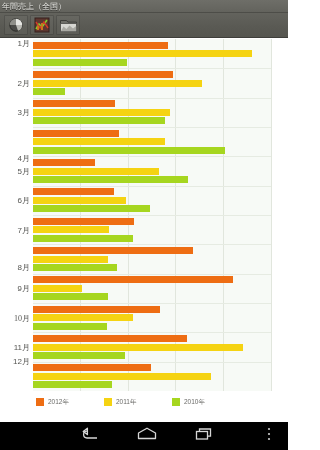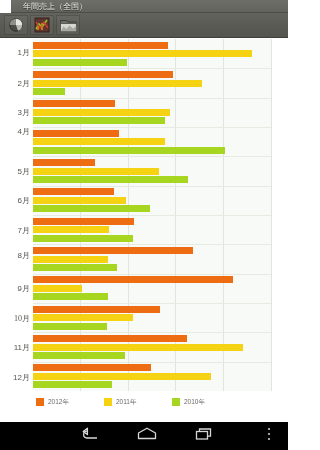--- a/index.html
+++ b/index.html
@@ -10,22 +10,21 @@
     overflow: hidden;
   }
   #app { position: relative; width: 288px; height: 450px; }
 
   
   .titlebar {
     height: 13px;
     background: linear-gradient(to bottom, #6e6e68 0%, #63635d 100%);
     border-bottom: 1px solid #4d4d48;
     display: flex; align-items: center;
-    padding-left: 12px;
-    margin-left: 11px;
+    padding-left: 2px;
   }
   .titlebar .title {
     color: #e8e8e4;
     font-size: 8px;
     line-height: 9px;
     letter-spacing: 0px;
     text-shadow: 0 1px 0 rgba(0,0,0,.55);
     white-space: nowrap;
   }
 
@@ -142,32 +141,32 @@
           <path d="M0.5 5.5 h16 v8 h-16 z" fill="#d7d7d2" stroke="#4a4a46" stroke-width="0.8"></path>
           <path d="M0.8 13.2 L3.5 8.6 L6.4 11 L9.5 7.5 L13 10.4 L16.2 8 v5.2 z" fill="#a9a9a3"></path>
         </svg>
       </span>
     </div>
   </div>
 
   <div class="chartwrap">
 
     <div class="axislabels">
-        <div class="mlabel" style="top: 13px;">1月</div>
+        <div class="mlabel" style="top: 4px;">1月</div>
         <div class="mlabel" style="top: 44px;">2月</div>
         <div class="mlabel" style="top: 73.3333px;">3月</div>
-        <div class="mlabel" style="top: 92px;">4月</div>
+        <div class="mlabel" style="top: 119px;">4月</div>
         <div class="mlabel" style="top: 132px;">5月</div>
         <div class="mlabel" style="top: 161.333px;">6月</div>
         <div class="mlabel" style="top: 190.667px;">7月</div>
-        <div class="mlabel" style="top: 216px;">8月</div>
+        <div class="mlabel" style="top: 228px;">8月</div>
         <div class="mlabel" style="top: 249.333px; font-family: Liberation Mono, monospace;">9月</div>
         <div class="mlabel" style="top: 278.667px; font-family: Liberation Serif, serif;">10月</div>
         <div class="mlabel" style="top: 308px;">11月</div>
-        <div class="mlabel" style="top: 338px;">12月</div>
+        <div class="mlabel" style="top: 322px;">12月</div>
       </div>
 
     <div class="plot">
       <div id="gridlines">
           <div class="gridline" style="left: 46.8px;"></div>
           <div class="gridline" style="left: 94.6px;"></div>
           <div class="gridline" style="left: 142.4px;"></div>
           <div class="gridline" style="left: 190.2px;"></div>
           <div class="gridline" style="left: 238px;"></div>
         </div>

